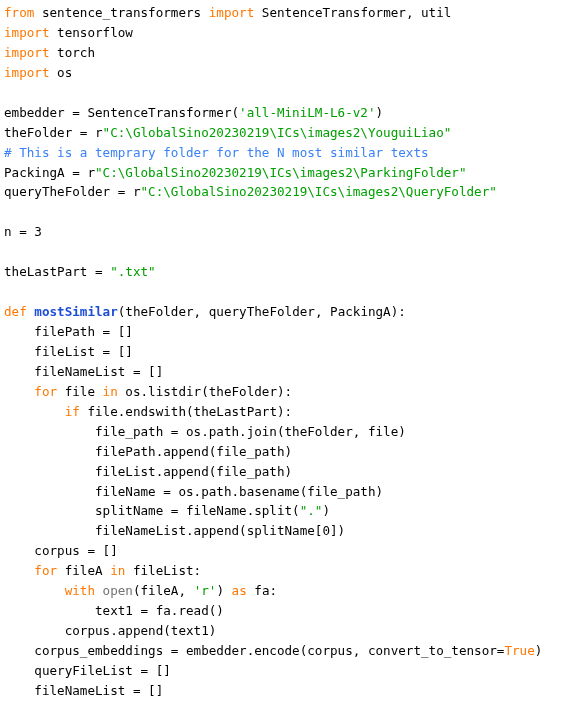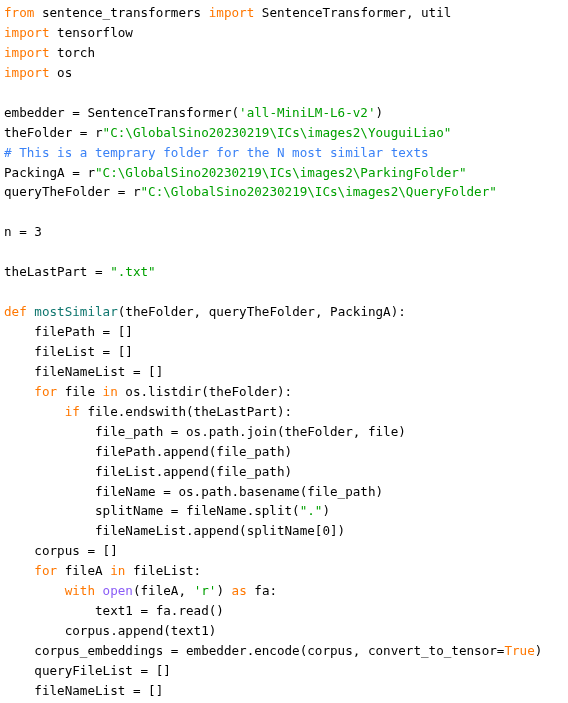--- a/index.html
+++ b/index.html
@@ -29,22 +29,22 @@
     -webkit-font-smoothing: none;
   }
   .ln {
     display: block;
     height: 19.95px;
     white-space: pre;
   }
   .kw  { color: #ff7700; }
   .str { color: #00a000; }
   .com { color: #3b82f6; }
-  .def { color: #0f766e; }
-  .bi  { color: #8b5cf6; }
+  .def { color: #1d4ed8; font-weight: bold; }
+  .bi  { color: #737373; }
   .pl  { color: #000000; }
 </style>
 </head>
 <body>
 
 <div id="code-view">
   <pre id="code-block"><span class="ln"><span class="kw">from</span><span class="pl"> sentence_transformers </span><span class="kw">import</span><span class="pl"> SentenceTransformer, util</span></span><span class="ln"><span class="kw">import</span><span class="pl"> tensorflow</span></span><span class="ln"><span class="kw">import</span><span class="pl"> torch</span></span><span class="ln"><span class="kw">import</span><span class="pl"> os</span></span><span class="ln"><span class="pl"></span>​</span><span class="ln"><span class="pl">embedder = SentenceTransformer(</span><span class="str">'all-MiniLM-L6-v2'</span><span class="pl">)</span></span><span class="ln"><span class="pl">theFolder = r</span><span class="str">"C:\GlobalSino20230219\ICs\images2\YouguiLiao"</span></span><span class="ln"><span class="com"># This is a temprary folder for the N most similar texts</span></span><span class="ln"><span class="pl">PackingA = r</span><span class="str">"C:\GlobalSino20230219\ICs\images2\ParkingFolder"</span></span><span class="ln"><span class="pl">queryTheFolder = r</span><span class="str">"C:\GlobalSino20230219\ICs\images2\QueryFolder"</span></span><span class="ln"><span class="pl"></span>​</span><span class="ln"><span class="pl">n = 3</span></span><span class="ln"><span class="pl"></span>​</span><span class="ln"><span class="pl">theLastPart = </span><span class="str">".txt"</span></span><span class="ln"><span class="pl"></span>​</span><span class="ln"><span class="kw">def</span><span class="pl"> </span><span class="def">mostSimilar</span><span class="pl">(theFolder, queryTheFolder, PackingA):</span></span><span class="ln"><span class="pl">    filePath = []</span></span><span class="ln"><span class="pl">    fileList = []</span></span><span class="ln"><span class="pl">    fileNameList = []</span></span><span class="ln"><span class="pl">    </span><span class="kw">for</span><span class="pl"> file </span><span class="kw">in</span><span class="pl"> os.listdir(theFolder):</span></span><span class="ln"><span class="pl">        </span><span class="kw">if</span><span class="pl"> file.endswith(theLastPart):</span></span><span class="ln"><span class="pl">            file_path = os.path.join(theFolder, file)</span></span><span class="ln"><span class="pl">            filePath.append(file_path)</span></span><span class="ln"><span class="pl">            fileList.append(file_path)</span></span><span class="ln"><span class="pl">            fileName = os.path.basename(file_path)</span></span><span class="ln"><span class="pl">            splitName = fileName.split(</span><span class="str">"."</span><span class="pl">)</span></span><span class="ln"><span class="pl">            fileNameList.append(splitName[0])</span></span><span class="ln"><span class="pl">    corpus = []</span></span><span class="ln"><span class="pl">    </span><span class="kw">for</span><span class="pl"> fileA </span><span class="kw">in</span><span class="pl"> fileList:</span></span><span class="ln"><span class="pl">        </span><span class="kw">with</span><span class="pl"> </span><span class="bi">open</span><span class="pl">(fileA, </span><span class="str">'r'</span><span class="pl">) </span><span class="kw">as</span><span class="pl"> fa:</span></span><span class="ln"><span class="pl">            text1 = fa.read()</span></span><span class="ln"><span class="pl">        corpus.append(text1)</span></span><span class="ln"><span class="pl">    corpus_embeddings = embedder.encode(corpus, convert_to_tensor=</span><span class="kw">True</span><span class="pl">)</span></span><span class="ln"><span class="pl">    queryFileList = []</span></span><span class="ln"><span class="pl">    fileNameList = []</span></span><span class="ln"><span class="pl">    </span><span class="kw">for</span><span class="pl"> file </span><span class="kw">in</span><span class="pl"> os.listdir(queryTheFolder):</span></span></pre>
 </div>
 
 </body></html>

